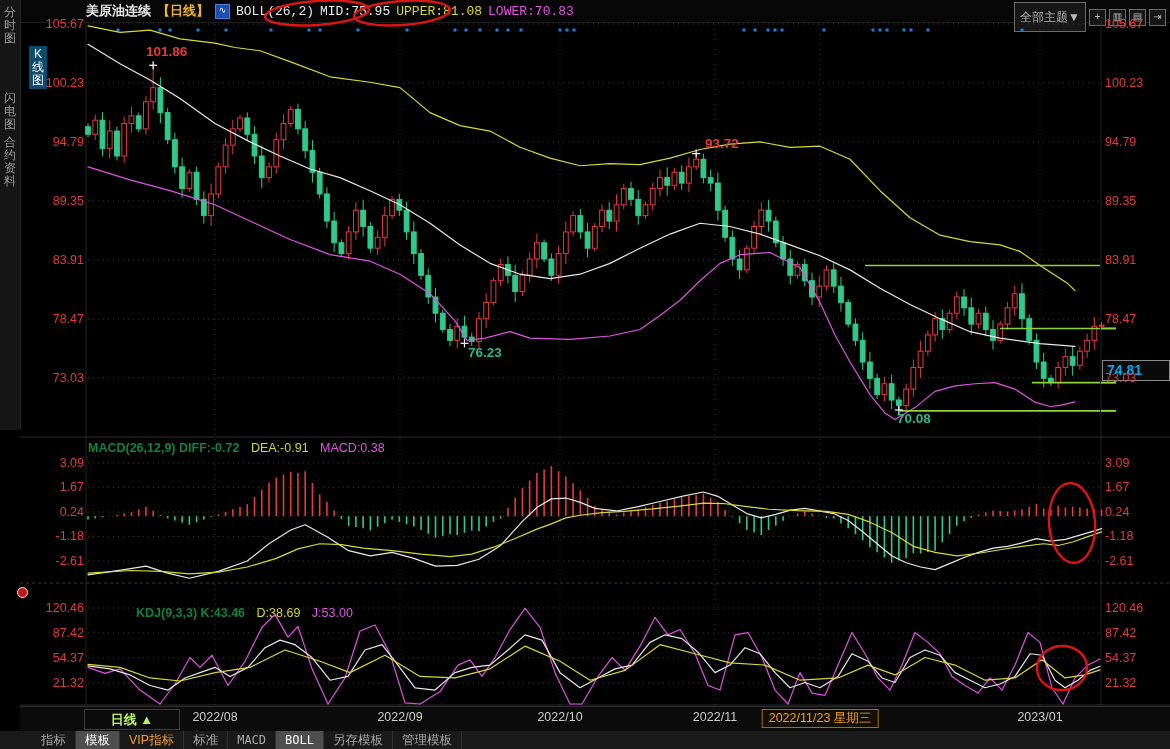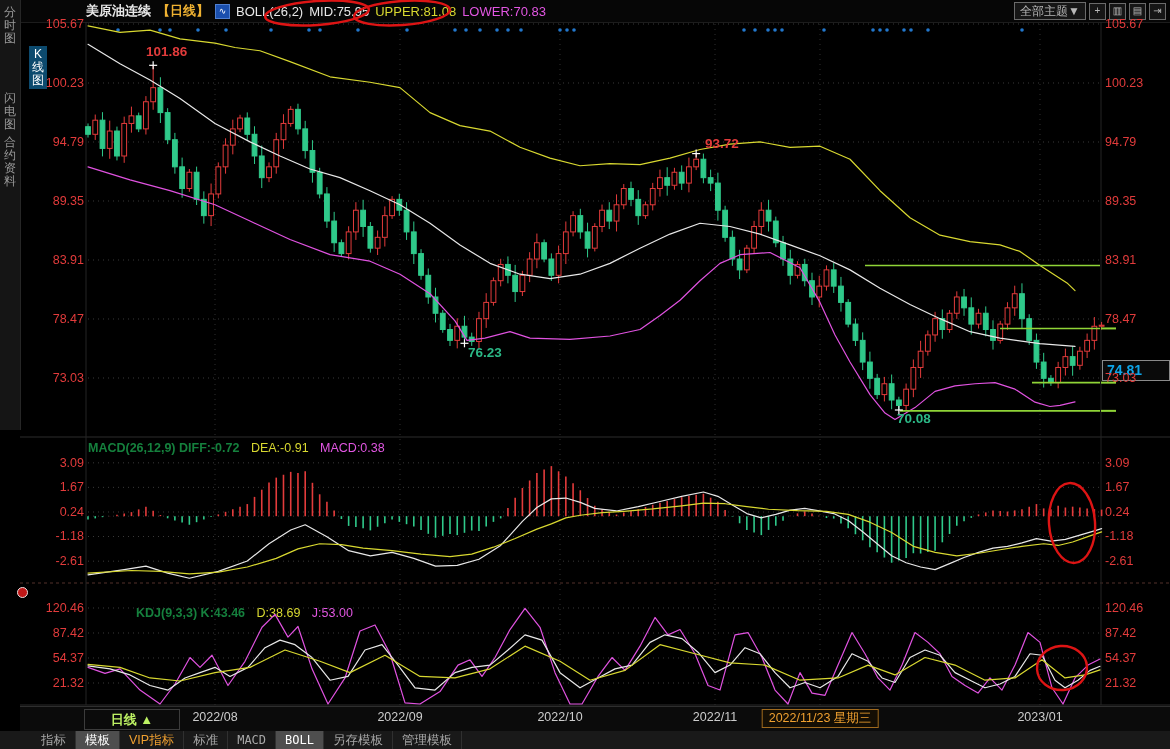--- a/index.html
+++ b/index.html
@@ -2,31 +2,31 @@
 <html><head>
 <meta charset="utf-8">
 <style>
   html,body{margin:0;padding:0;background:#000;width:1170px;height:749px;overflow:hidden;
     font-family:"Liberation Sans",sans-serif;}
   #stage{position:relative;width:1170px;height:749px;background:#000;}
   .abs{position:absolute;}
   
   #topbar{left:20px;top:0;width:1150px;height:22px;background:#060606;border-bottom:1px solid #1c1c1c;
     display:flex;align-items:center;font-size:13px;white-space:nowrap;}
-  #topbar span{margin-right:6px;}
+  #topbar span{margin-right:6px;font-family:Liberation Mono, monospace;}
   .t-sym{color:#e8e8e8;margin-left:66px;font-weight:bold;}
   .t-per{color:#f0b232;font-weight:bold;}
   .t-ind{color:#e8e8e8;}
   .t-mid{color:#e8e8e8;}
   .t-upper{color:#d8d830;}
   .t-lower{color:#e256e2;}
   .ind-icon{display:inline-block;width:13px;height:13px;background:#1a4fae;color:#fff;
     font-size:9px;line-height:13px;text-align:center;margin-right:5px;border:1px solid #4f7fd0;}
   #topright{right:4px;top:2px;display:flex;align-items:center;gap:3px;}
-  #theme-btn{color:#b8b8b8;font-size:12px;border:1px solid #6a6a6a;padding:0 5px;height:16px;
+  #theme-btn{color:#b8b8b8;font-size:12px;border:1px solid #6a6a6a;padding:6px 5px;height:16px;
     line-height:16px;background:#161616;}
   .winicon{width:15px;height:15px;border:1px solid #6a6a6a;background:#161616;color:#b8b8b8;
     font-size:10px;line-height:14px;text-align:center;}
   
   #sidebar{left:0;top:0;width:20px;height:430px;background:#151515;border-right:1px solid #262626;}
   .side-item{position:absolute;left:1px;width:18px;text-align:center;font-size:12px;line-height:13px;
     color:#9a9a9a;word-break:break-all;padding:2px 0;}
   .side-item.active{background:#0c4a6e;color:#ffffff;margin-left:28px;}
   
   .ptitle{font-size:12.5px;white-space:nowrap;}

